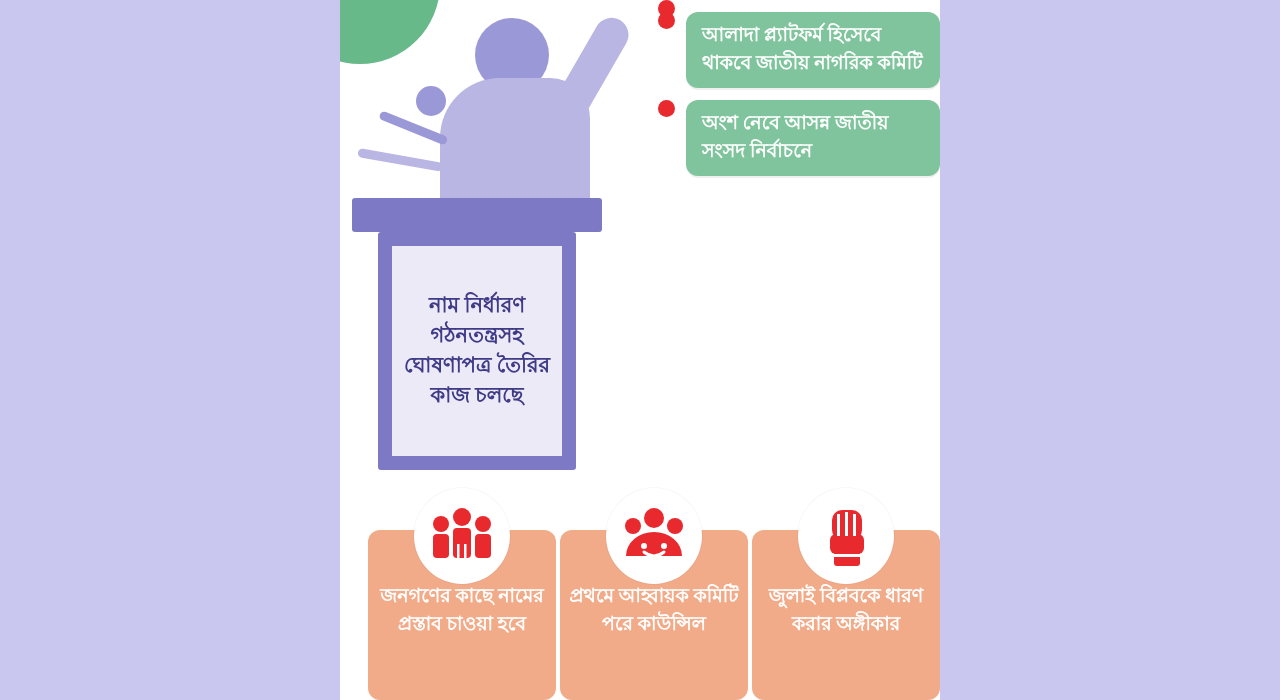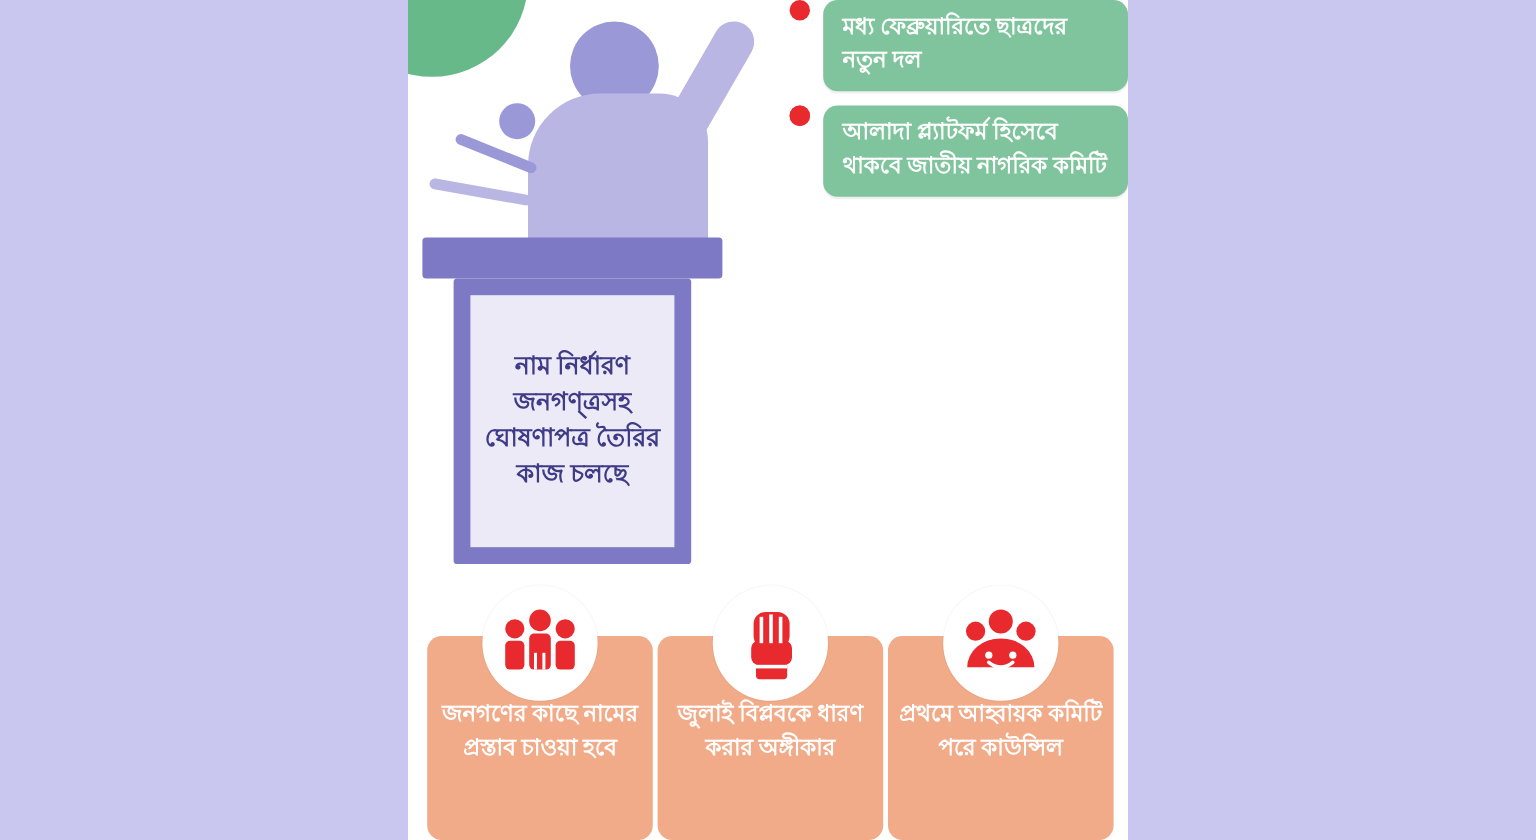--- a/index.html
+++ b/index.html
@@ -173,21 +173,21 @@
     color: #ffffff;
     font-size: 19px;
     line-height: 1.48;
     font-family: "Liberation Serif", serif;
     font-weight: bold;
     box-shadow: 0 2px 0 rgba(0,0,0,0.06);
   }
   
   .bottom-row {
     position: absolute;
-    left: 16px;
+    left: 28px;
     top: 530px;
     width: 586px;
     display: flex;
     gap: 4px;
   }
   .bcard {
     position: relative;
     width: 188px;
     background: #f2ab89;
     border-radius: 12px;
@@ -228,35 +228,35 @@
     <div class="speaker">
       <div class="arm"></div>
       <div class="head"></div>
       <div class="body-shape"></div>
       <div class="mic-stem2"></div>
       <div class="mic-stem"></div>
       <div class="mic-head"></div>
       <div class="podium-top"></div>
       <div class="podium-body"></div>
       <div class="podium-panel">
-        <div class="podium-text">নাম নির্ধারণ জনগণ্ত্রসহ ঘোষণাপত্র তৈরির কাজ চলছে</div>
+        <div class="podium-text">নাম নির্ধারণ গঠনতন্ত্রসহ ঘোষণাপত্র তৈরির কাজ চলছে</div>
       </div>
     </div>
 
     <div class="bullets">
       <div class="bullet-row">
         <span class="dot"></span>
-        <div class="bullet-card">মধ্য ফেব্রুয়ারিতে ছাত্রদের নতুন দল</div>
-      </div>
-      <div class="bullet-row">
-        <span class="dot"></span>
       </div>
       <div class="bullet-row">
         <span class="dot"></span>
         <div class="bullet-card">আলাদা প্ল্যাটফর্ম হিসেবে থাকবে জাতীয় নাগরিক কমিটি</div>
+      </div>
+      <div class="bullet-row">
+        <span class="dot"></span>
+        <div class="bullet-card">অংশ নেবে আসন্ন জাতীয় সংসদ নির্বাচনে</div>
       </div>
     </div>
 
     <div class="bottom-row">
 
       <div class="bcard">
         <div class="bicon">
           <svg width="72" height="64" viewBox="0 0 72 64" aria-hidden="true">
             <circle cx="36" cy="13" r="9" fill="#e8292e"></circle>
             <rect x="27" y="24" width="18" height="30" rx="4" fill="#e8292e"></rect>
@@ -266,43 +266,43 @@
             <rect x="49" y="30" width="16" height="24" rx="4" fill="#e8292e"></rect>
             <rect x="31" y="40" width="2.5" height="14" fill="#ffffff"></rect>
             <rect x="38" y="40" width="2.5" height="14" fill="#ffffff"></rect>
           </svg>
         </div>
         <div>জনগণের কাছে নামের প্রস্তাব চাওয়া হবে</div>
       </div>
 
       <div class="bcard">
         <div class="bicon">
+          <svg width="72" height="64" viewBox="0 0 72 64" aria-hidden="true">
+            <circle cx="36" cy="14" r="10" fill="#e8292e"></circle>
+            <circle cx="15" cy="22" r="8" fill="#e8292e"></circle>
+            <circle cx="57" cy="22" r="8" fill="#e8292e"></circle>
+            <path d="M8 52 A28 24 0 0 1 64 52 Z" fill="#e8292e"></path>
+            <circle cx="26" cy="42" r="3" fill="#ffffff"></circle>
+            <circle cx="46" cy="42" r="3" fill="#ffffff"></circle>
+            <path d="M26 48 Q36 56 46 48" stroke="#ffffff" stroke-width="3" fill="none" stroke-linecap="round"></path>
+          </svg>
+        </div>
+        <div>প্রথমে আহ্বায়ক কমিটি পরে কাউন্সিল</div>
+      </div>
+
+      <div class="bcard">
+        <div class="bicon">
           <svg width="64" height="72" viewBox="0 0 64 72" aria-hidden="true">
             <rect x="18" y="10" width="30" height="30" rx="10" fill="#e8292e"></rect>
             <rect x="16" y="34" width="34" height="20" rx="6" fill="#e8292e"></rect>
             <rect x="20" y="52" width="26" height="14" rx="3" fill="#e8292e"></rect>
             <rect x="23" y="14" width="3" height="22" fill="#ffffff"></rect>
             <rect x="31" y="12" width="3" height="24" fill="#ffffff"></rect>
             <rect x="39" y="14" width="3" height="22" fill="#ffffff"></rect>
             <rect x="20" y="54" width="26" height="3" fill="#ffffff"></rect>
           </svg>
         </div>
         <div>জুলাই বিপ্লবকে ধারণ করার অঙ্গীকার</div>
       </div>
 
-      <div class="bcard">
-        <div class="bicon">
-          <svg width="72" height="64" viewBox="0 0 72 64" aria-hidden="true">
-            <circle cx="36" cy="14" r="10" fill="#e8292e"></circle>
-            <circle cx="15" cy="22" r="8" fill="#e8292e"></circle>
-            <circle cx="57" cy="22" r="8" fill="#e8292e"></circle>
-            <path d="M8 52 A28 24 0 0 1 64 52 Z" fill="#e8292e"></path>
-            <circle cx="26" cy="42" r="3" fill="#ffffff"></circle>
-            <circle cx="46" cy="42" r="3" fill="#ffffff"></circle>
-            <path d="M26 48 Q36 56 46 48" stroke="#ffffff" stroke-width="3" fill="none" stroke-linecap="round"></path>
-          </svg>
-        </div>
-        <div>প্রথমে আহ্বায়ক কমিটি পরে কাউন্সিল</div>
-      </div>
-
     </div>
   </div>
 </div>
 
 </body></html>

